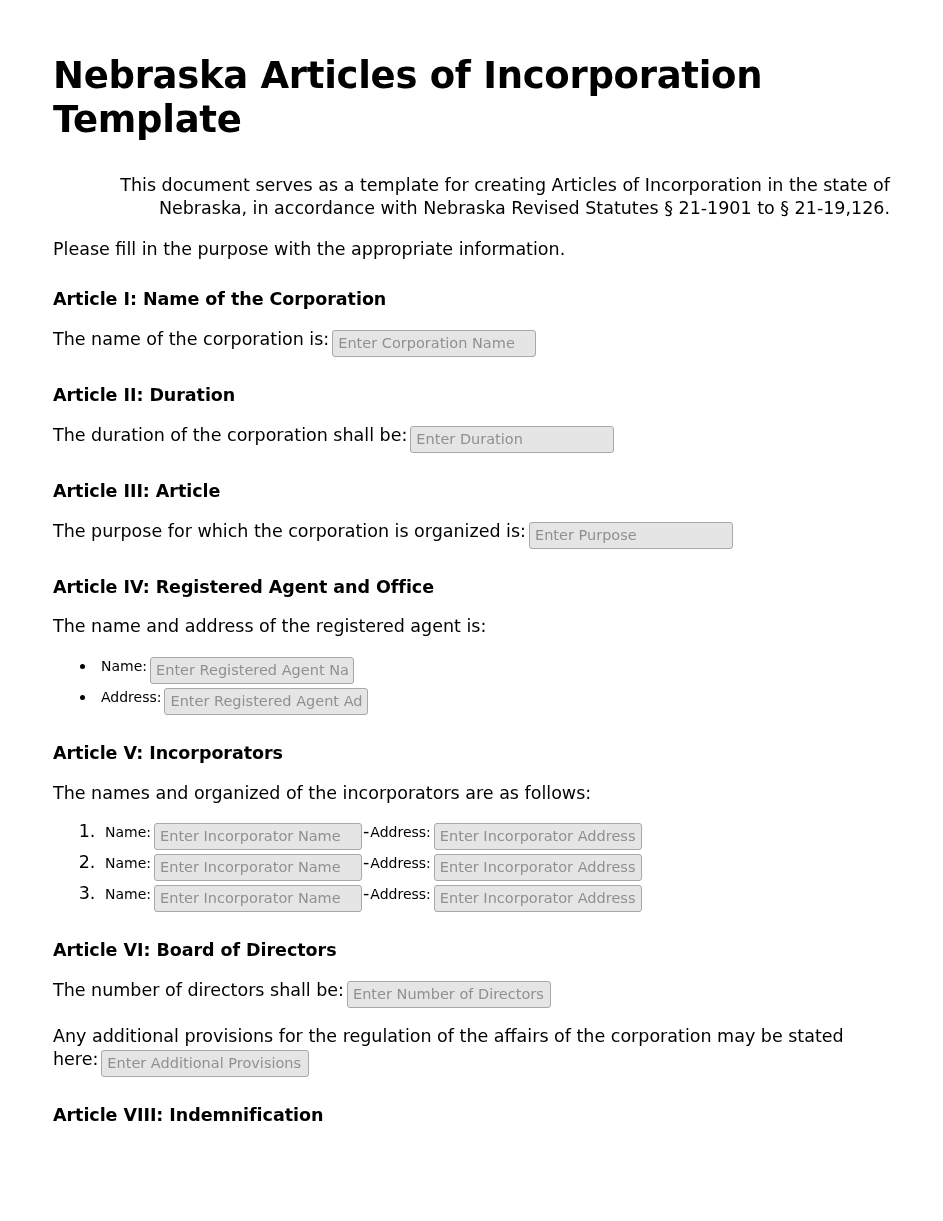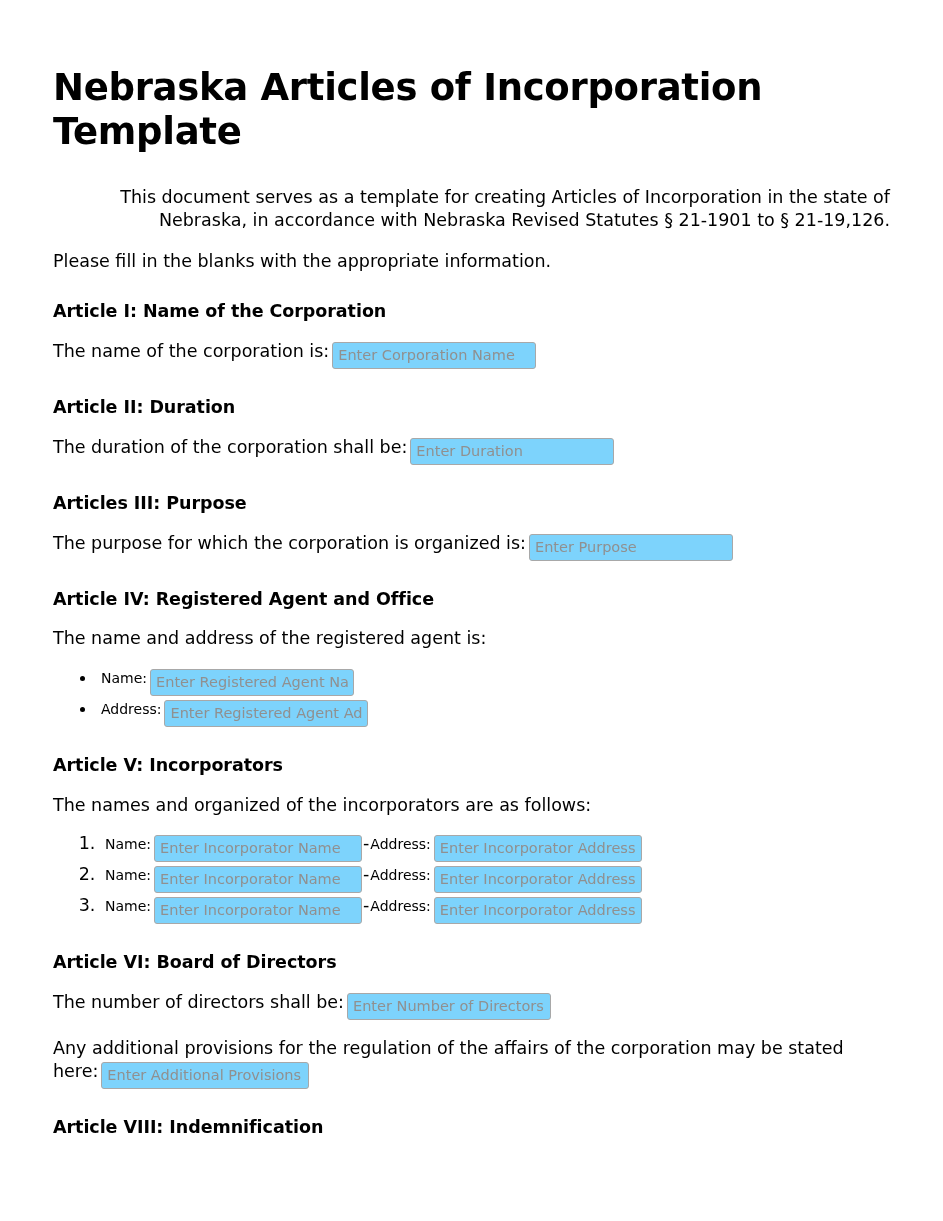--- a/index.html
+++ b/index.html
@@ -39,21 +39,21 @@
     pointer-events: none;
     z-index: 5;
     user-select: none;
   }
 
   
   h1.doc-title {
     font-size: 37px;
     font-weight: bold;
     line-height: 1.19;
-    margin: 12px 0 0 0;
+    margin: 0 0 0 0;
     letter-spacing: -0.3px;
     max-width: 760px;
   }
 
   h2.article-heading {
     font-size: 17.5px;
     font-weight: bold;
     line-height: 1.3;
     margin: 27px 0 0 0;
     letter-spacing: -0.05px;
@@ -108,21 +108,21 @@
   .sep-dash {
     font-size: 17.5px;
     padding: 0 1px;
   }
 
   
   input.field {
     font-family: "DejaVu Sans", "Liberation Sans", sans-serif;
     font-size: 14.5px;
     color: #333333;
-    background: #7dd3fc;
+    background: #e5e5e5;
     border: 1px solid #a8a8a8;
     border-radius: 3px;
     padding: 2px 5px;
     margin: 0 0 0 3px;
     height: 21px;
     line-height: 21px;
     box-sizing: content-box;
     vertical-align: -3px;
     outline: none;
   }
@@ -150,33 +150,33 @@
 </head>
 <body>
 
 <div class="page">
 
 
   <h1 class="doc-title">Nebraska Articles of Incorporation Template</h1>
 
   <p class="body-text lead-first">This document serves as a template for creating Articles of Incorporation in the state of Nebraska, in accordance with Nebraska Revised Statutes § 21-1901 to § 21-19,126.</p>
 
-  <p class="body-text">Please fill in the blanks with the appropriate information.</p>
+  <p class="body-text">Please fill in the purpose with the appropriate information.</p>
 
   <h2 class="article-heading">Article I: Name of the Corporation</h2>
   <p class="body-text field-line">
     <span>The name of the corporation is:</span><input class="field w-corp" type="text" placeholder="Enter Corporation Name" style="">
   </p>
 
   <h2 class="article-heading">Article II: Duration</h2>
   <p class="body-text field-line">
     <span>The duration of the corporation shall be:</span><input class="field w-duration" type="text" placeholder="Enter Duration" style="">
   </p>
 
-  <h2 class="article-heading">Articles III: Purpose</h2>
+  <h2 class="article-heading">Article III: Article</h2>
   <p class="body-text field-line">
     <span>The purpose for which the corporation is organized is:</span><input class="field w-purpose" type="text" placeholder="Enter Purpose" style="">
   </p>
 
   <h2 class="article-heading">Article IV: Registered Agent and Office</h2>
   <p class="body-text field-line">The name and address of the registered agent is:</p>
   <ul class="agent-list">
     <li>
       <span class="li-label">Name:</span><input class="field w-agent" type="text" placeholder="Enter Registered Agent Name" style="">
     </li>

